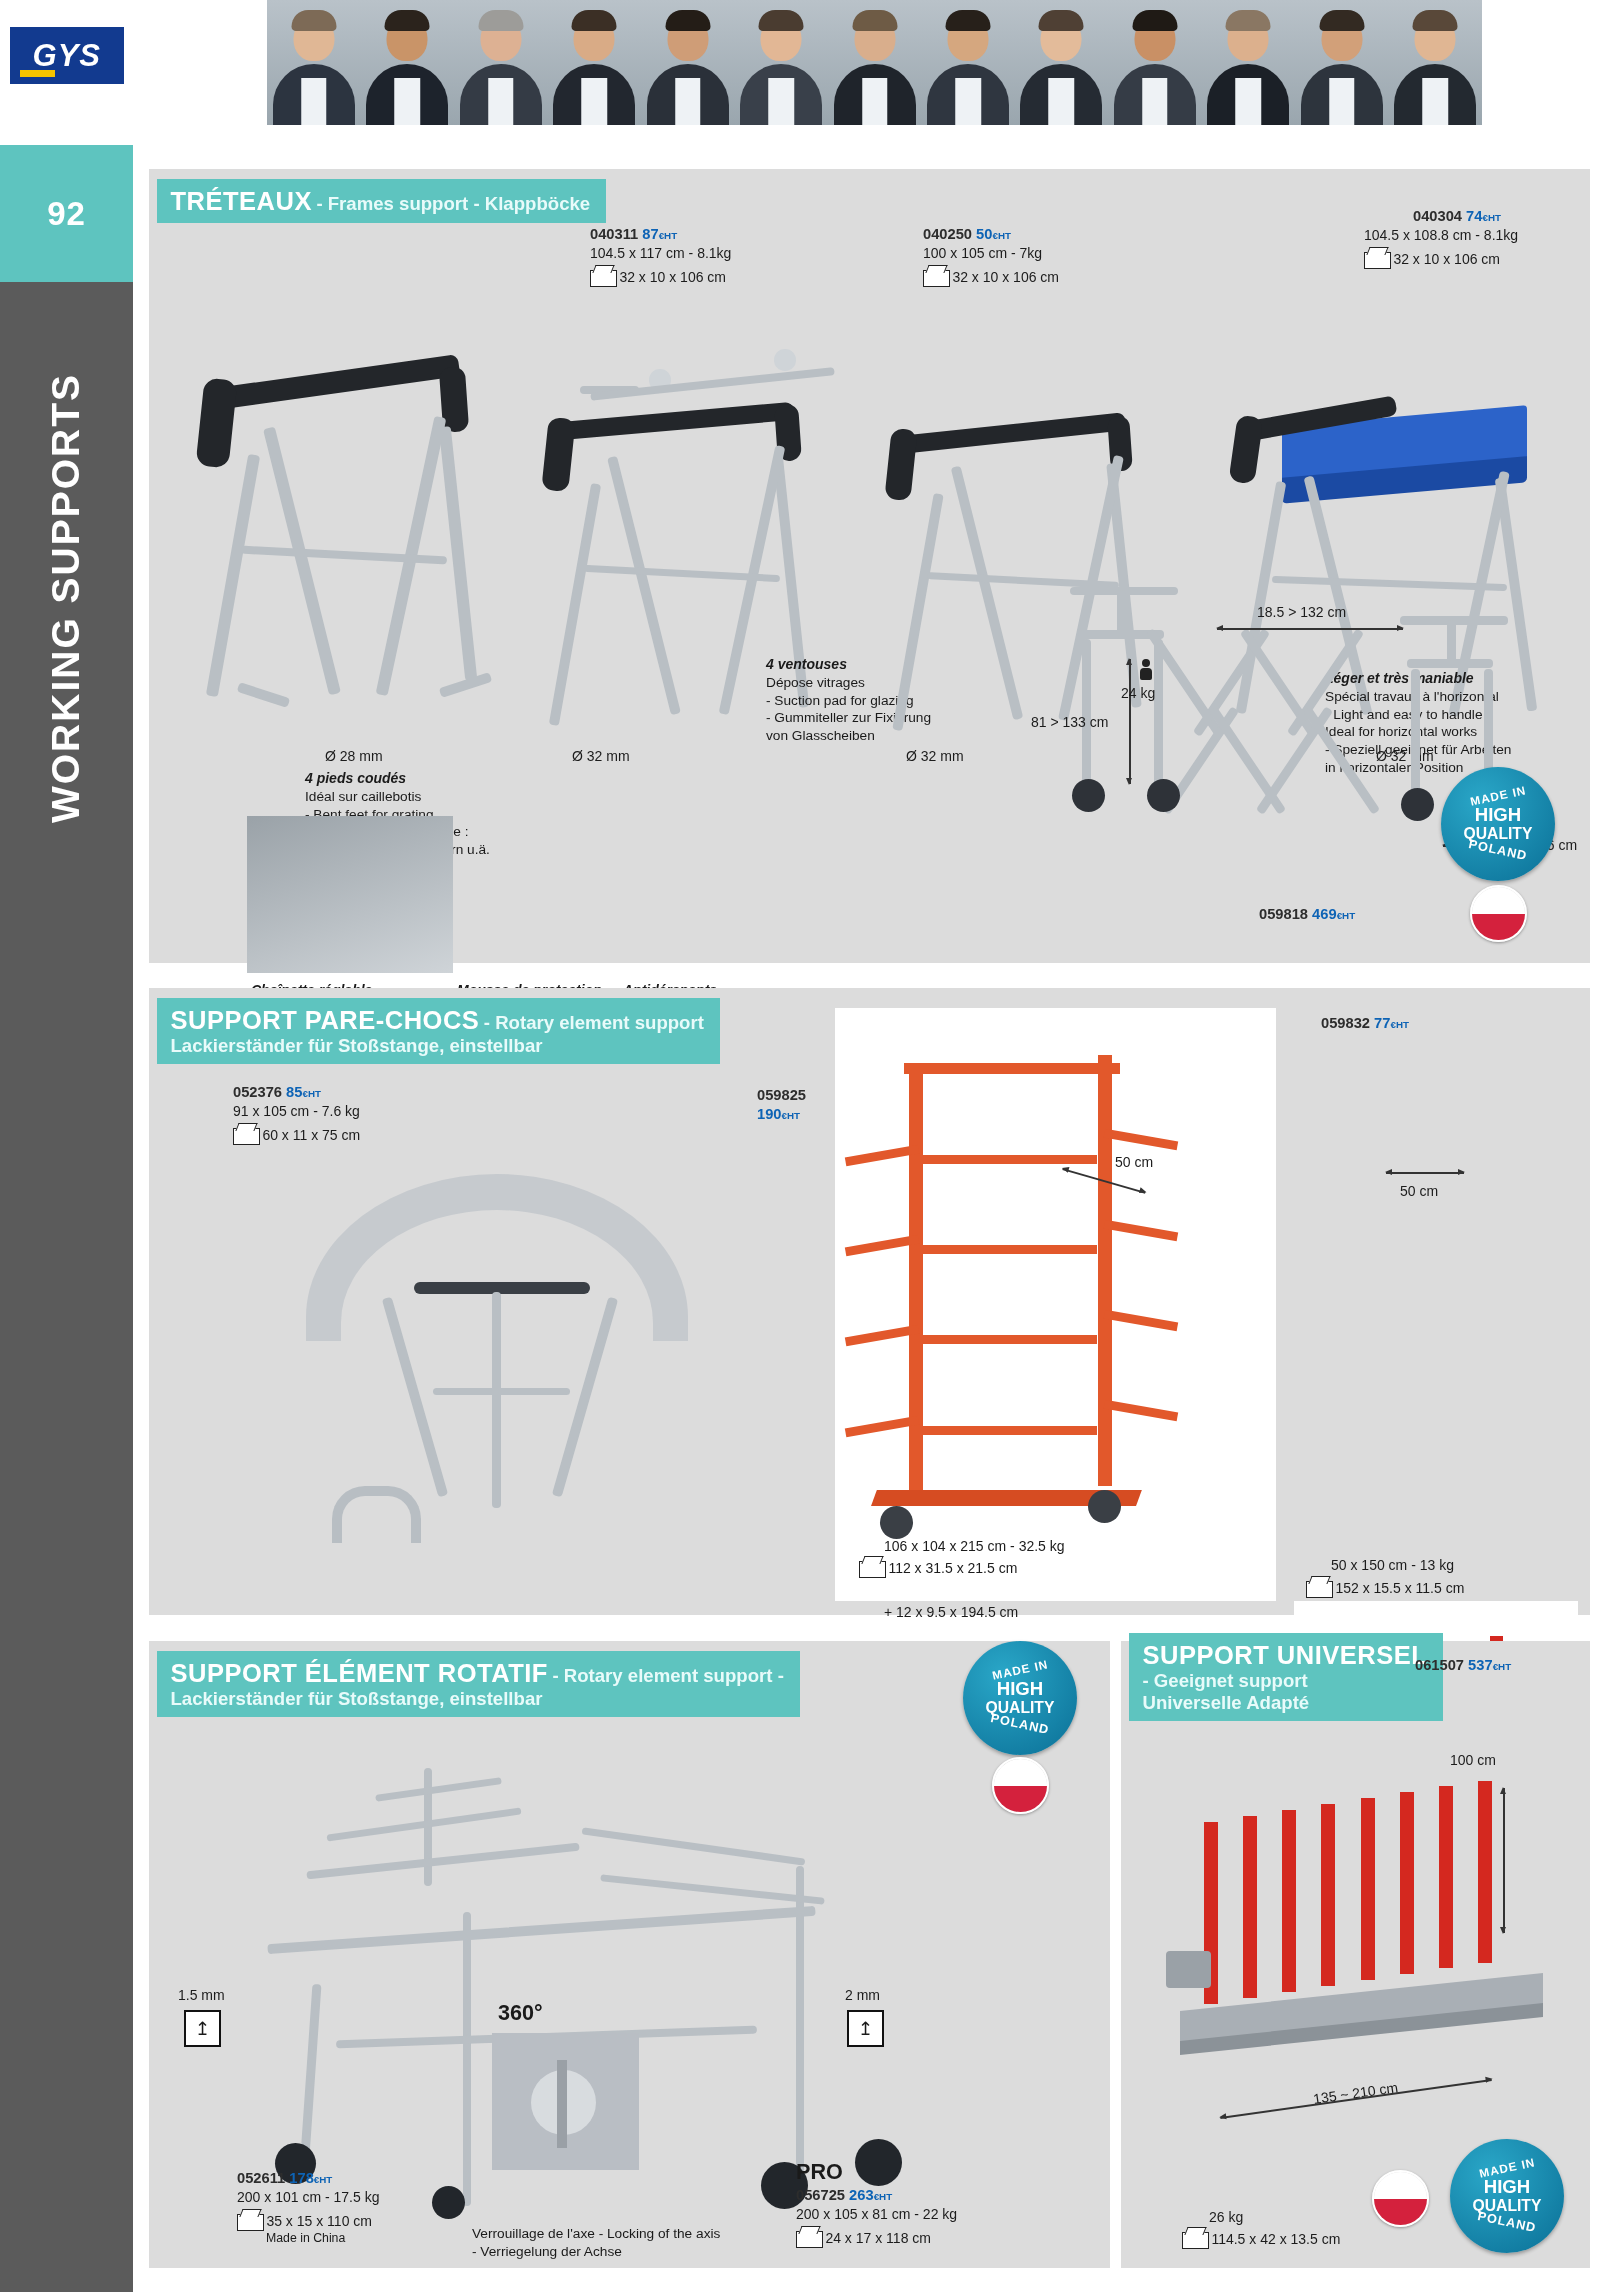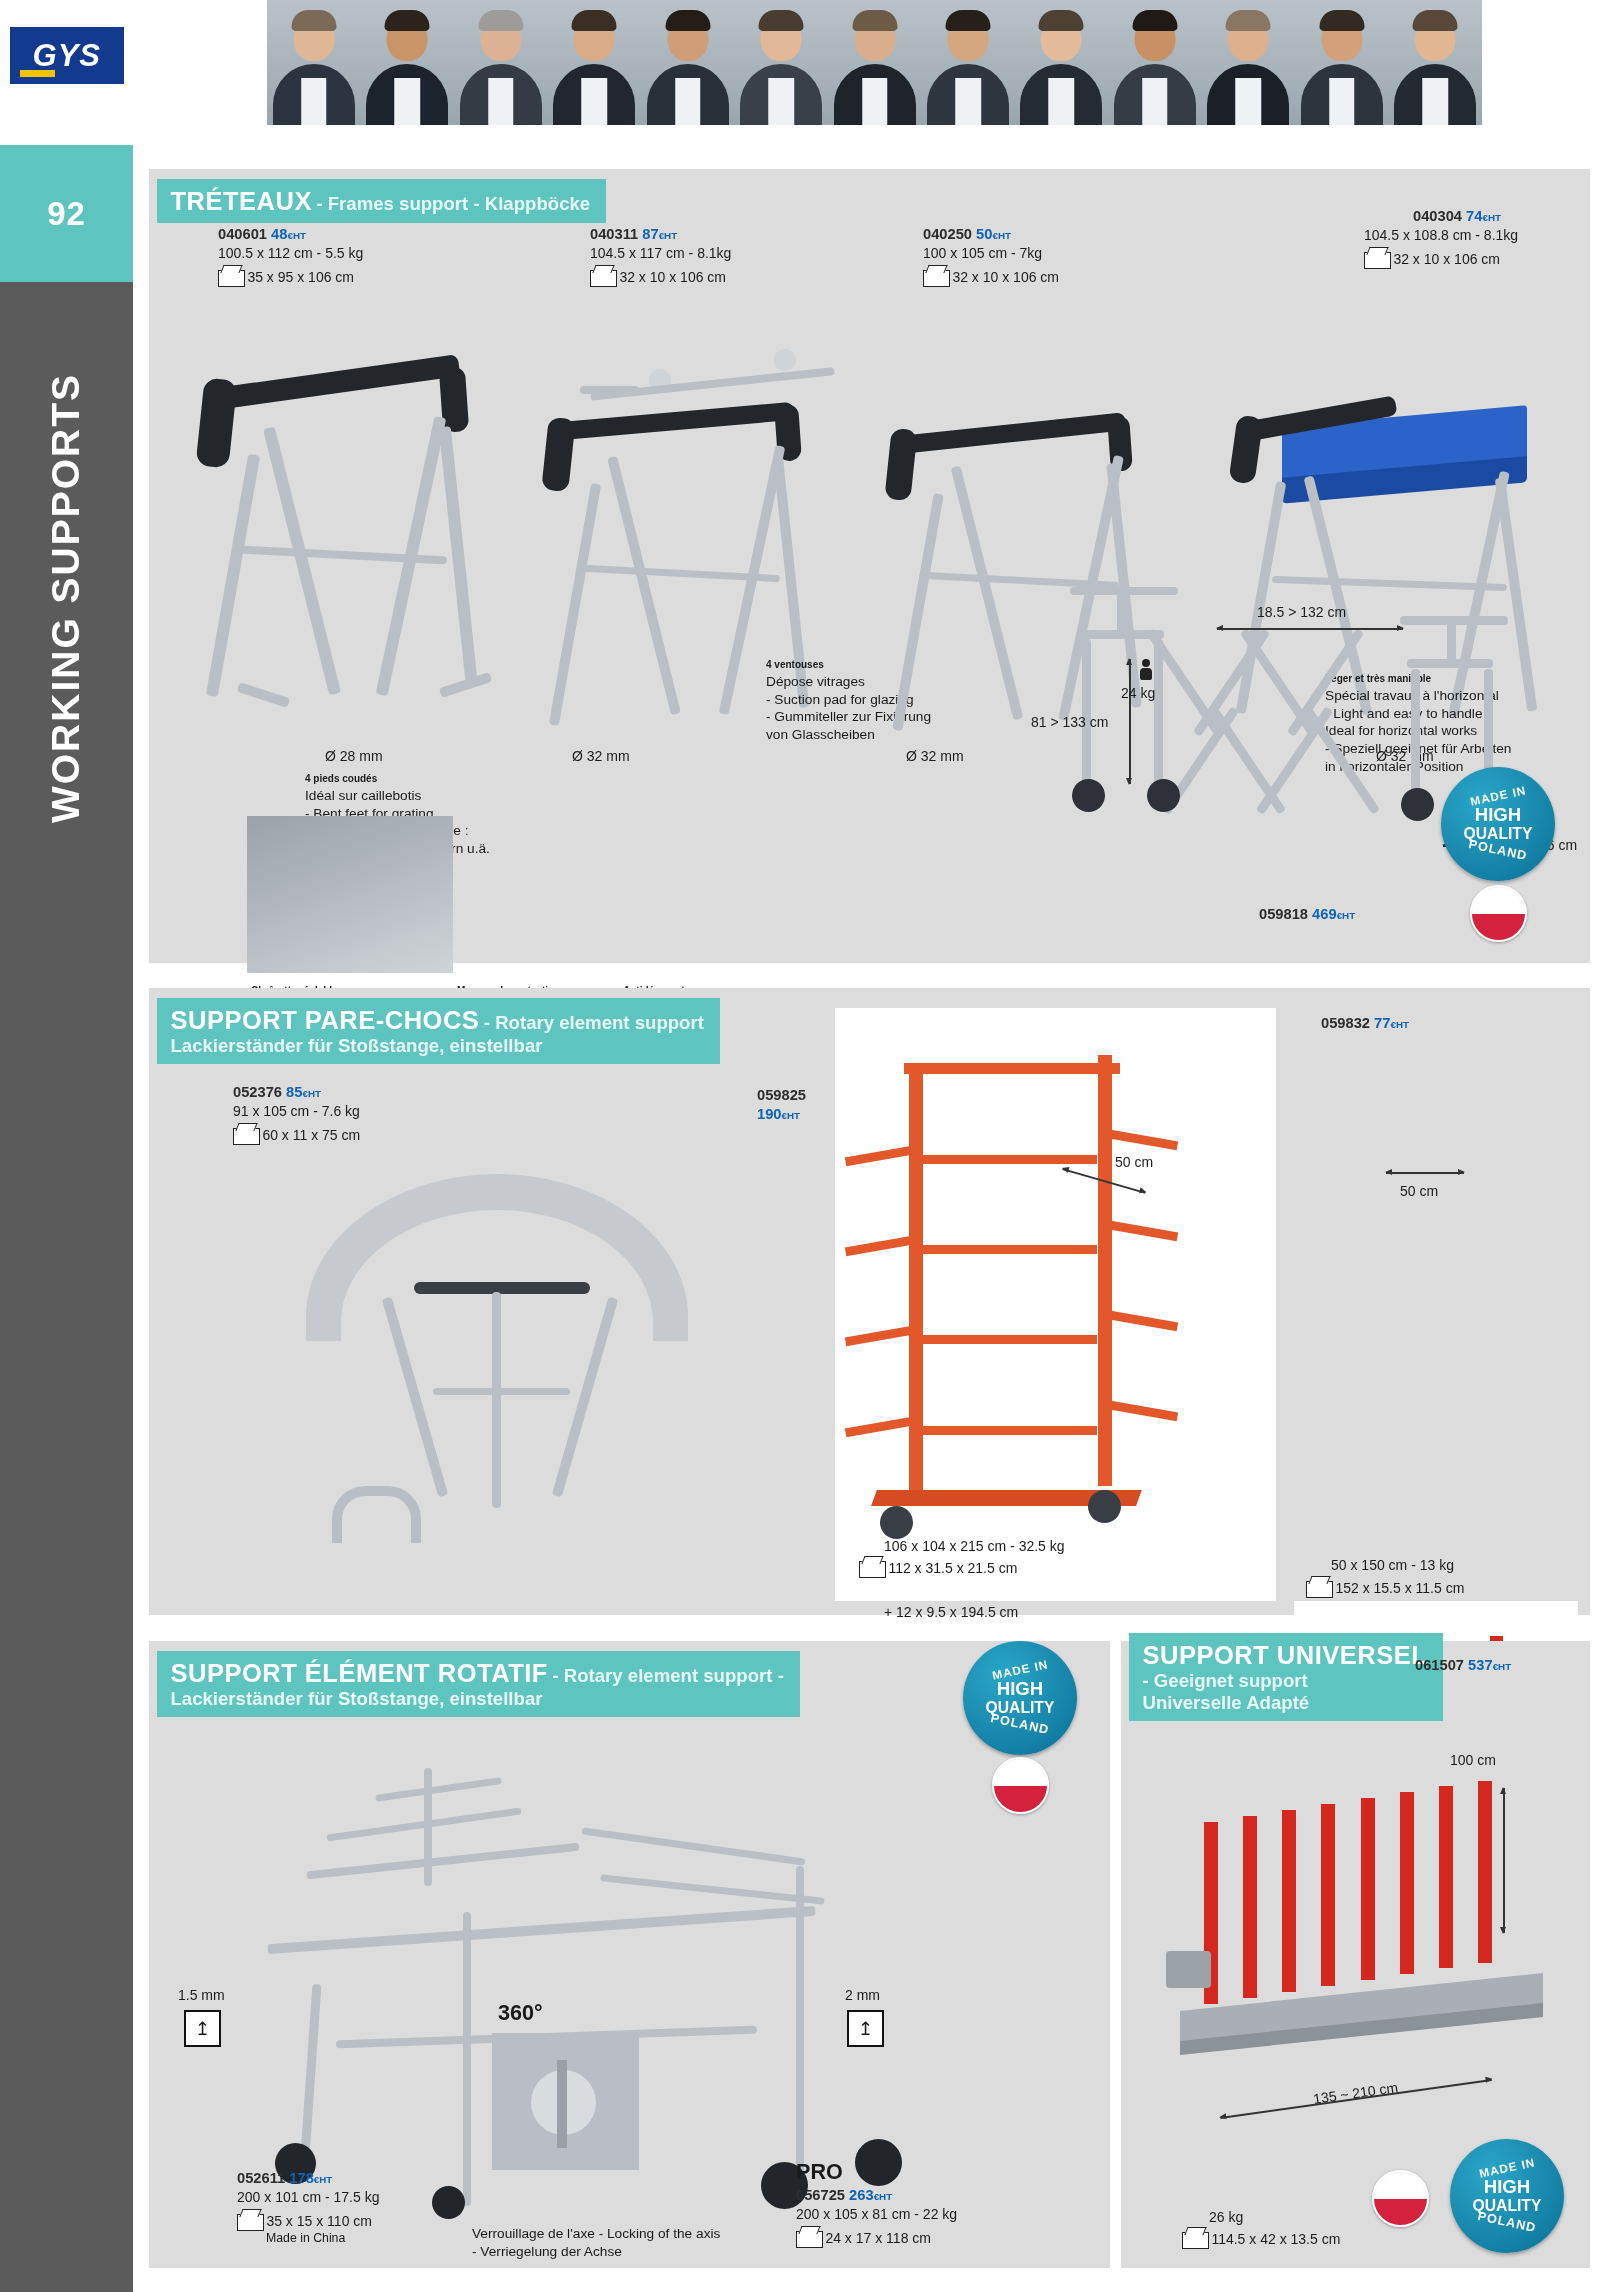--- a/index.html
+++ b/index.html
@@ -81,21 +81,21 @@
     padding:6.9px 15.7px 6.9px 13.7px;
     line-height:1.18;
   }
   .section-title .main{font-size:25.5px;letter-spacing:0.5px;}
   .section-title .sub{font-size:18.6px;font-weight:bold;color:#e8fbfa;}
   .ref{font-weight:bold;font-size:14.7px;color:#2d2d2d;}
   .ref .price{color:#0d63b5;}
   .ref .price small{font-size:9.8px;}
   .spec{font-size:14px;line-height:1.32;color:#1c1c1c;}
   .capt{font-size:13.7px;line-height:1.3;}
-  .capt b{font-size:10px;}
+  .capt b{font-size:14px;font-style:italic;}
   .bold{font-weight:bold;}
   .tiny{font-size:12.3px;}
   
   .boxicon{
     display:inline-block;width:25.5px;height:20.6px;position:relative;
     vertical-align:-3.9px;margin-right:3.9px;
   }
   .boxicon:before{
     content:"";position:absolute;left:0;top:4.9px;width:24.5px;height:14.7px;
     border:1.6px solid #222;background:#fff;
@@ -249,30 +249,20 @@
     </div>
 </div>
 
 <div class="abs panel" style="left:149px;top:169px;width:1441px;height:794px;">
 
   <div class="abs section-title" style="left:7.8px;top:9.8px;">
     <span class="main">TRÉTEAUX</span>
     <span class="sub">- Frames support - Klappböcke</span>
   </div>
 
-  <div class="abs" style="left:69px;top:57px;width:333px;">
-    <div class="ref">
-      <span>040601</span>
-      <span class="price"><span>48</span><small>€HT</small></span>
-    </div>
-    <div class="spec" style="margin-top:2px;">100.5 x 112 cm - 5.5 kg</div>
-    <div class="spec" style="margin-top:2.9px;">
-      <span class="boxicon"></span><span>35 x 95 x 106 cm</span>
-    </div>
-  </div>
 
   <div class="abs" style="left:441px;top:57px;width:333px;">
     <div class="ref">
       <span>040311</span>
       <span class="price"><span>87</span><small>€HT</small></span>
     </div>
     <div class="spec" style="margin-top:2px;">104.5 x 117 cm - 8.1kg</div>
     <div class="spec" style="margin-top:2.9px;">
       <span class="boxicon"></span><span>32 x 10 x 106 cm</span>
     </div>

